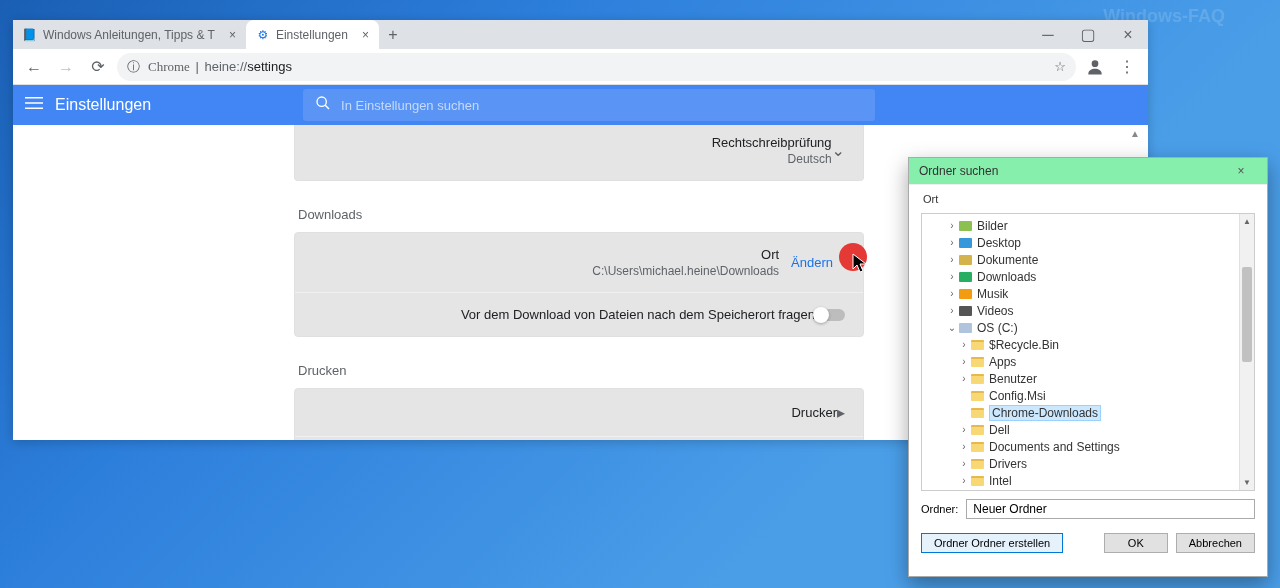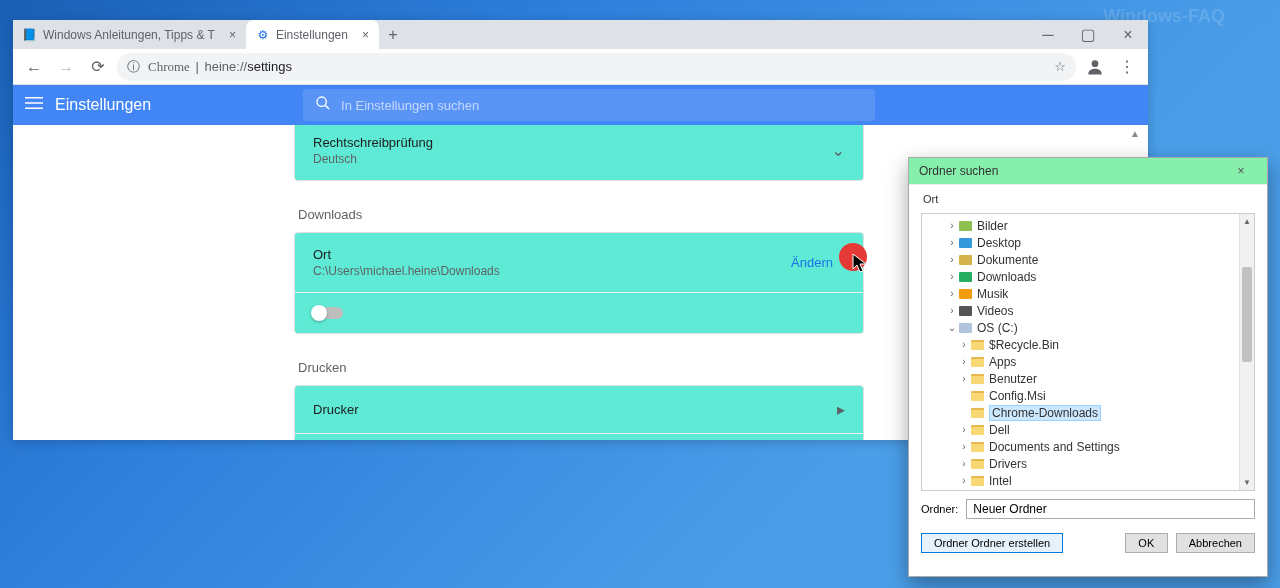--- a/index.html
+++ b/index.html
@@ -30,21 +30,21 @@
 .settings-title { color: #fff; font-size: 16px; font-weight: 400; }
 .settings-search { margin-left: 140px; width: 572px; height: 32px; background: #5a95f5; border-radius: 3px; display: flex; align-items: center; padding: 0 12px; gap: 10px; }
 .settings-search .sicon { color: #fff; }
 .settings-search input { flex: 1; background: transparent; border: none; outline: none; color: #fff; font-size: 13px; }
 .settings-search input::placeholder { color: #c5d9fb; }
 
 .settings-body { flex: 1; background: #fff; position: relative; overflow: hidden; }
 .settings-body .scrollbar-up { position: absolute; top: 3px; right: 6px; width: 14px; height: 14px; color: #888; font-size: 10px; text-align: center; }
 .content { width: 570px; margin-left: 281px; display: flex; flex-direction: column; }
 
-.card { background: #5eead4; border: 1px solid #e0e0e0; border-radius: 4px; margin-bottom: 20px; }
+.card { background: #e5e5e5; border: 1px solid #e0e0e0; border-radius: 4px; margin-bottom: 20px; text-align: right; }
 .card .row { display: flex; align-items: center; padding: 14px 18px; border-bottom: 1px solid #f0f0f0; }
 .card .row:last-child { border-bottom: none; }
 .row-left { display: flex; flex-direction: column; flex: 1; }
 .row-label { font-size: 13px; color: #202124; }
 .row-sub { font-size: 12px; color: #5f6368; margin-top: 2px; }
 .row-arrow { color: #5f6368; }
 .section-title { font-size: 13px; color: #5f6368; margin: 6px 0 10px 4px; }
 
 .btn-change { font-size: 13px; color: #1a73e8; padding: 6px 12px; border-radius: 3px; cursor: pointer; position: relative; }
 
@@ -163,20 +163,23 @@
           <div class="row-left">
             <span class="row-label">Ort</span>
             <span class="row-sub">C:\Users\michael.heine\Downloads</span>
           </div>
           <span class="btn-change">
             <span>Ändern</span>
             <span class="highlight"></span>
           </span>
         </div>
         <div class="row">
+          <div class="row-left">
+            <span class="row-label">Vor dem Download von Dateien nach dem Speicherort fragen</span>
+          </div>
           <div class="toggle">
               <div class="knob"></div>
             </div>
         </div>
       </div>
 
       <div class="section-title">Drucken</div>
       <div class="card">
         <div class="row">
           <div class="row-left">
@@ -373,16 +376,16 @@
       <div class="arr" style="position:absolute;bottom:0;width:100%">▼</div>
     </div>
   </div>
   <div class="dialog-folderrow">
     <span>Ordner:</span>
     <input class="inp" value="Neuer Ordner" style="">
   </div>
   <div class="dialog-buttons">
     <button class="winbtn focus">Ordner Ordner erstellen</button>
     <span style="flex:1"></span>
-    <button class="winbtn" style="width:43px">OK</button>
+    <button class="winbtn" style="width:64px">OK</button>
     <button class="winbtn">Abbrechen</button>
   </div>
 </div>
 
 </body></html>

